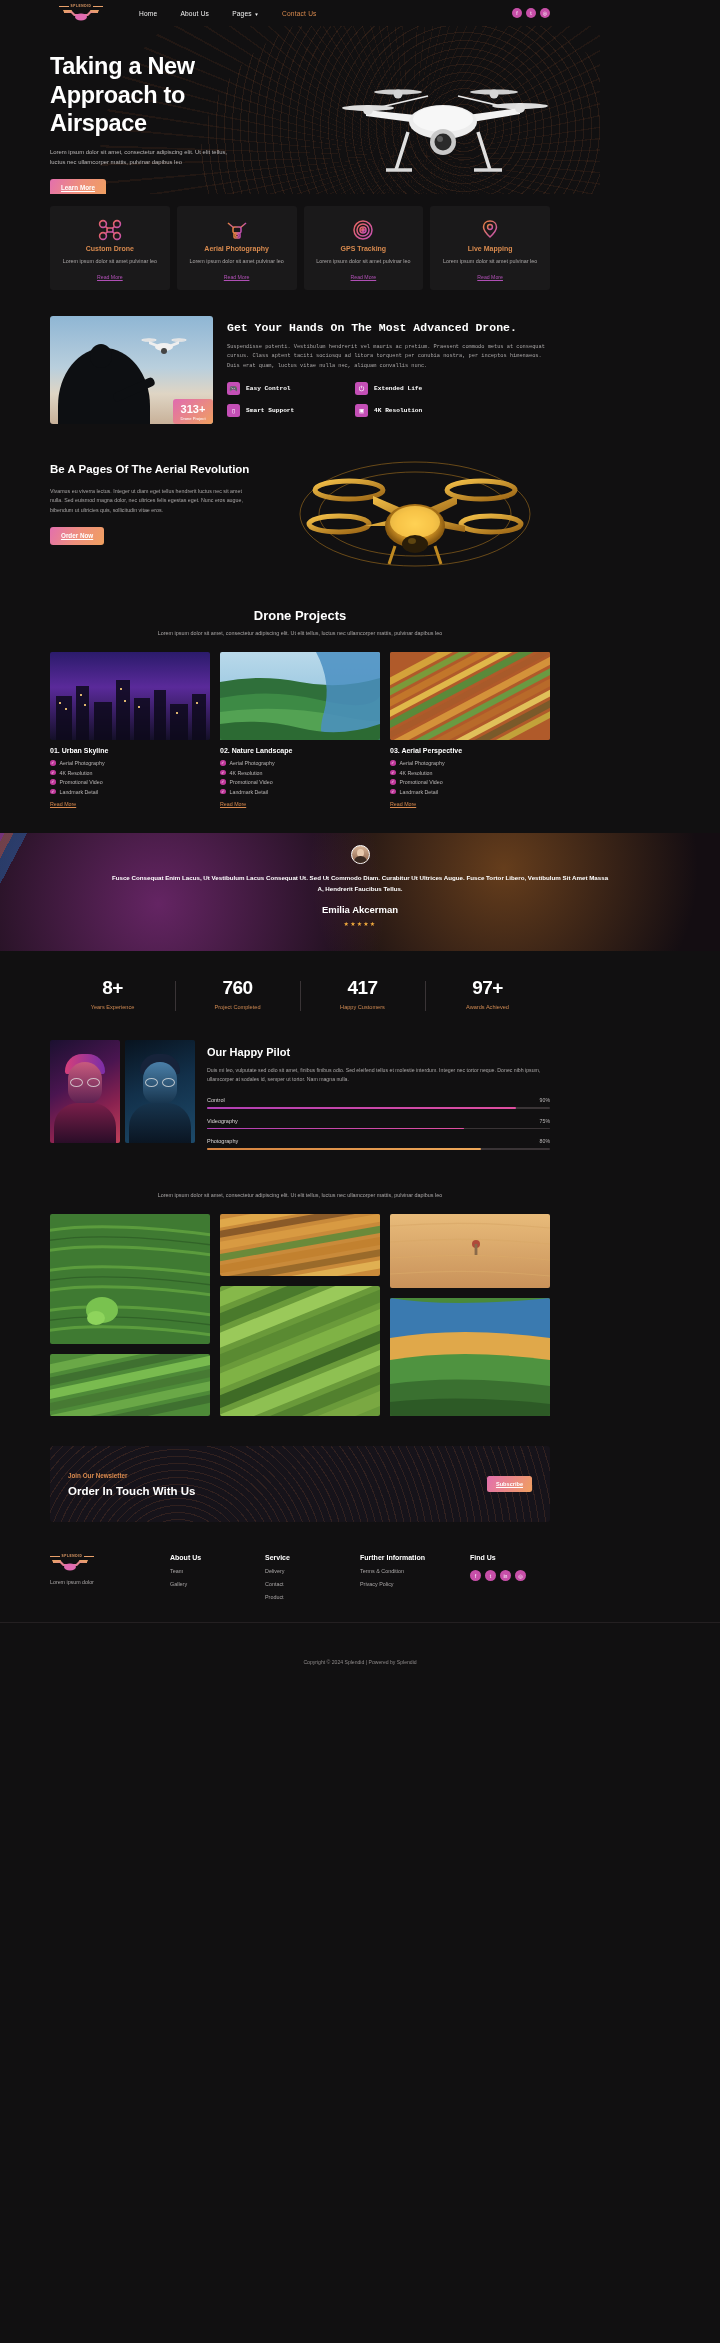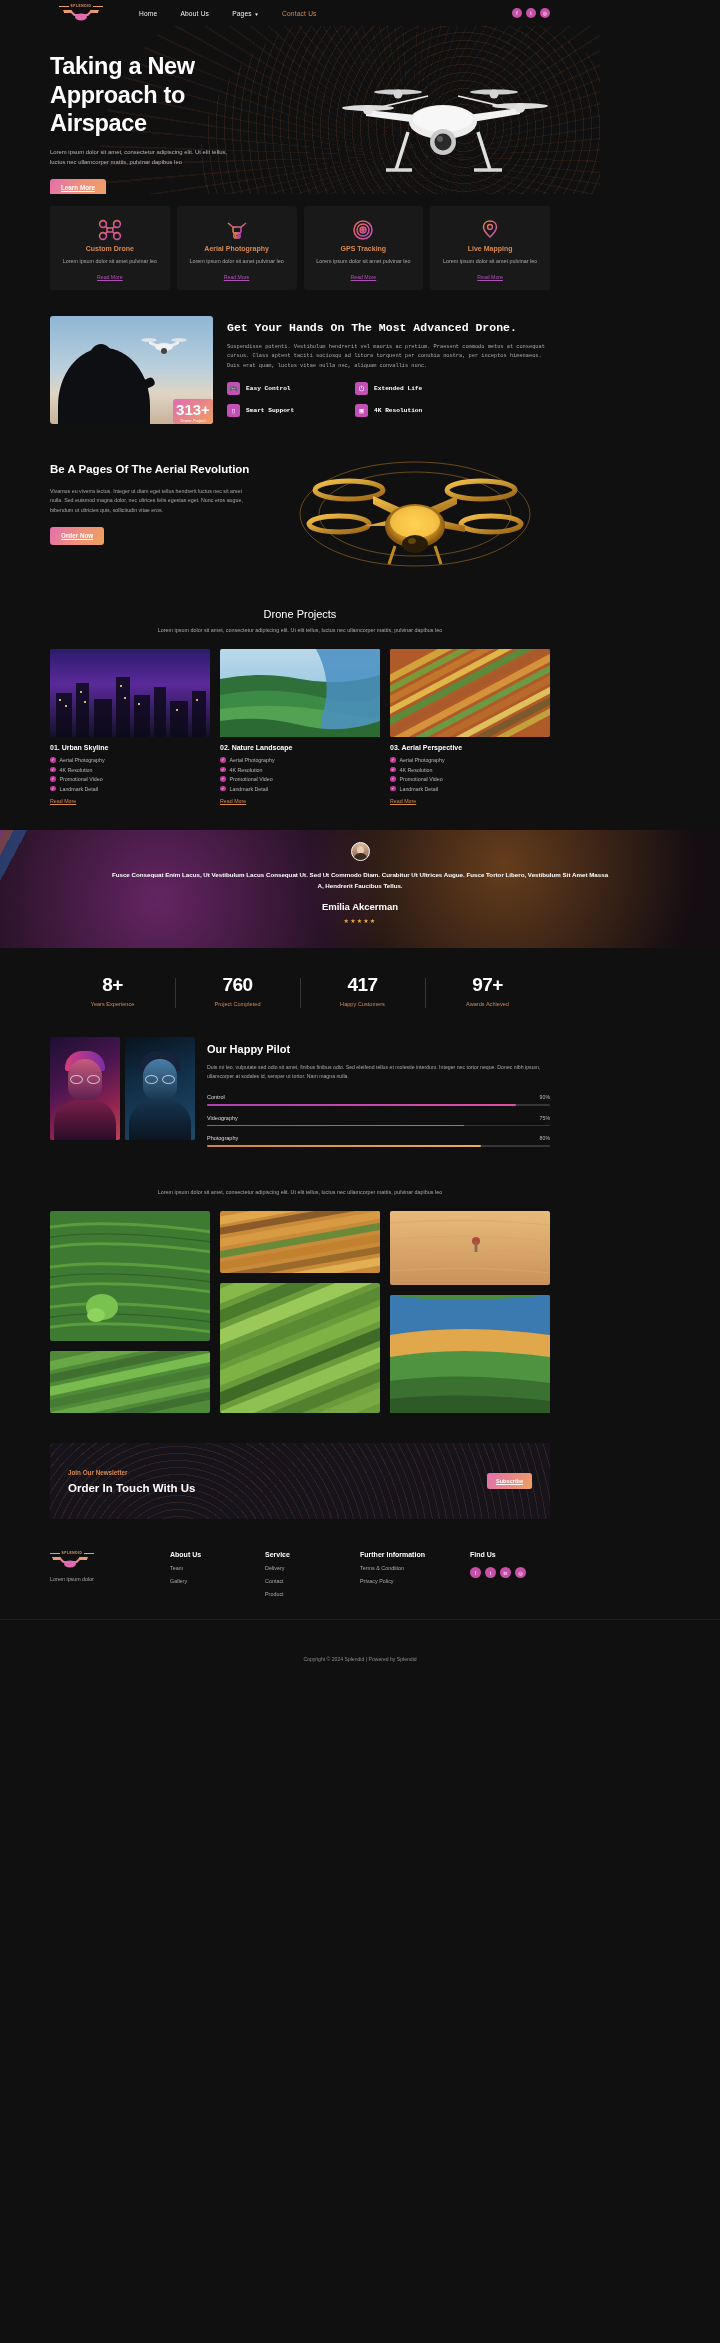--- a/index.html
+++ b/index.html
@@ -56,41 +56,41 @@
   .adv-img { width:163px; height:108px; border-radius:3px; position:relative; overflow:hidden; flex:none; }
   .sky { position:absolute; inset:0; background:linear-gradient(#8fb6d4 0%,#b9cfdd 48%,#dfd5c4 72%,#c8b199 100%); }
   .silho { position:absolute; left:8px; bottom:0; width:92px; height:76px; background:#0d0f12;
     border-radius:46px 46px 0 0 / 58px 58px 0 0; }
   .silho-head { position:absolute; left:40px; bottom:56px; width:22px; height:24px; background:#0d0f12; border-radius:50%; }
   .arm { position:absolute; left:62px; bottom:30px; width:44px; height:9px; background:#0d0f12; transform:rotate(-24deg); border-radius:4px; }
   .mini-drone { position:absolute; right:26px; top:20px; width:46px; height:20px; }
   .badge { position:absolute; right:0; bottom:0; width:40px; height:25px; border-radius:3px;
      background:linear-gradient(140deg,#e06bb0,#f0a05f); display:flex; flex-direction:column;
      align-items:center; justify-content:center; }
-  .badge b { font-size:15px; font-weight:700; }
+  .badge b { font-size:11px; font-weight:700; }
   .badge span { font-size:4.1px; margin-top:.5px; }
   .adv-txt { flex:1; padding-top:4px;font-family:Liberation Mono, monospace; }
   .adv-txt h2 { font-size:11.5px; line-height:1.33; font-weight:700; }
   .adv-txt p { font-size:5.3px; line-height:1.8; color:#a9a6a6; margin-top:7px; }
   .adv-list { margin-top:11px; display:flex; flex-wrap:wrap; gap:9px 20px; }
   .adv-item { display:flex; align-items:center; gap:6px; width:108px; }
   .adv-ic { width:13px; height:13px; border-radius:2.5px; background:#c44fb6; display:flex;
      align-items:center; justify-content:center; font-size:7px; color:#fff; flex:none; }
   .adv-item span.lbl { font-size:6.2px; font-weight:700; }
 
   
   .rev { margin-top:28px; display:flex; align-items:flex-start; }
   .rev-txt { width:230px; padding-top:10px; }
   .rev-txt h2 { font-size:11.5px; line-height:1.34; font-weight:700; }
   .rev-txt p { font-size:5.3px; line-height:1.82; color:#a9a6a6; margin-top:9px; width:200px; }
   .rev-img { flex:1; height:120px; position:relative; }
 
   
   .projects { margin-top:36px; text-align:center; }
-  .sec-title { font-size:11px; font-weight:400; }
+  .sec-title { font-size:13px; font-weight:700; }
   .sec-sub { font-size:5.4px; line-height:1.8; color:#a9a6a6; margin-top:6px; }
   .pgrid { margin-top:13px; display:flex; gap:10px; text-align:left; }
   .pcard { flex:1; }
   .pthumb { height:88px; border-radius:2px; overflow:hidden; position:relative; }
   .pcard h4 { font-size:7px; font-weight:700; margin-top:7px; }
   .pcard ul { list-style:none; margin-top:6px; }
   .pcard li { font-size:5.3px; color:#b9b6b6; display:flex; align-items:center; gap:4px; margin-bottom:3.5px; }
   .chk { width:5.5px; height:5.5px; border-radius:50%; background:#c0399b; flex:none; position:relative; }
   .chk:after { content:"✓"; position:absolute; inset:0; font-size:3.6px; color:#fff; display:flex;
      align-items:center; justify-content:center; }

